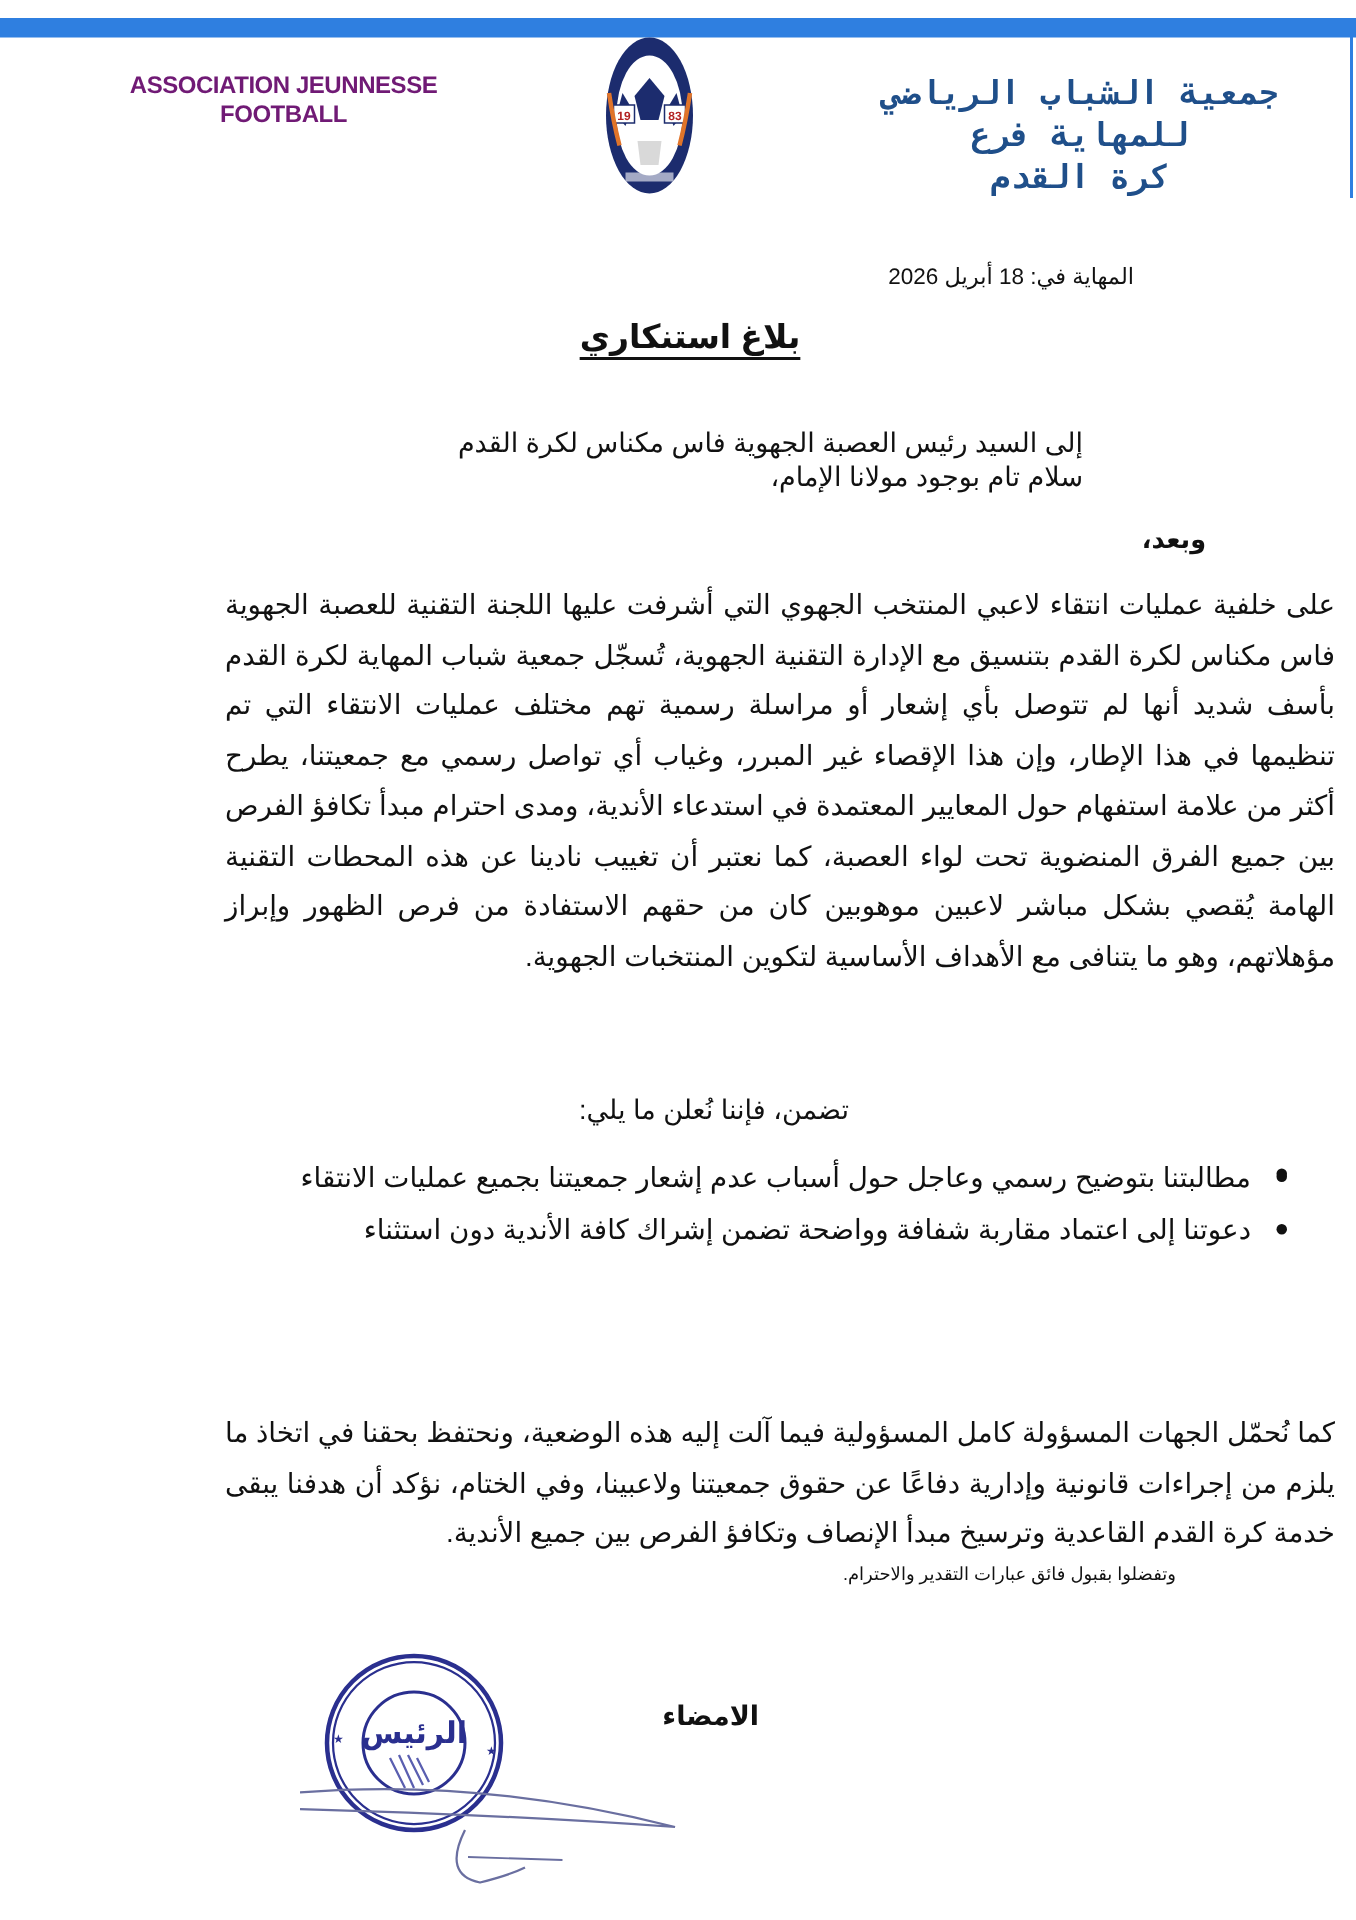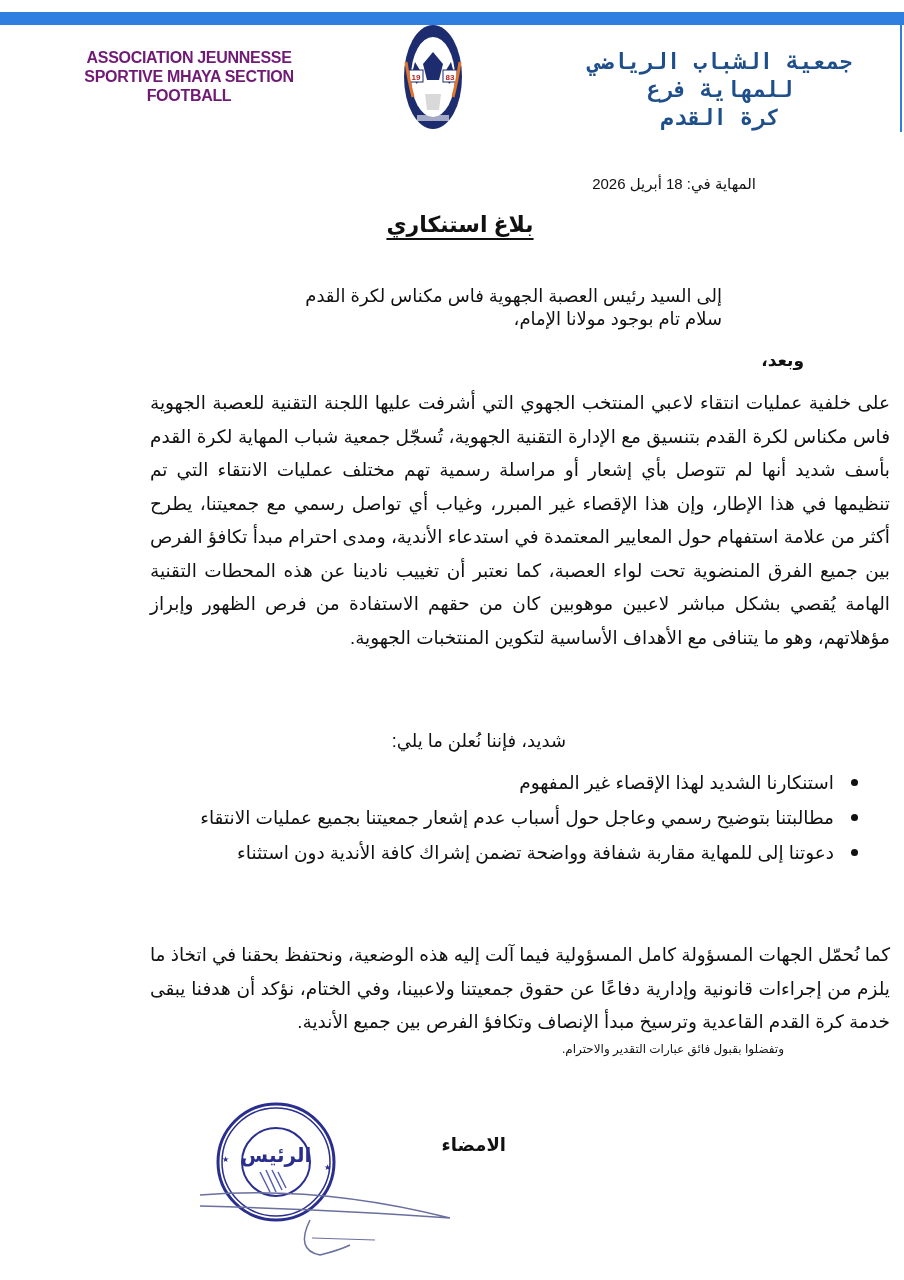--- a/index.html
+++ b/index.html
@@ -42,21 +42,20 @@
   .stamp { position: absolute; left: 200px; top: 1100px; width: 260px; height: 170px; }
 </style>
 </head>
 <body>
 
 <div class="top-bar"></div>
 <div class="right-rule"></div>
 
 <div class="header-fr">
   <div>ASSOCIATION JEUNNESSE</div>
-  <div>SPORTIVE MHAYA SECTION</div>
   <div>FOOTBALL</div>
 </div>
 
 <div class="logo">
   <svg width="60" height="110" viewBox="0 0 60 110">
     <ellipse cx="30" cy="55" rx="29" ry="52" fill="#1c2c6e"></ellipse>
     <ellipse cx="30" cy="55" rx="22" ry="40" fill="#ffffff"></ellipse>
     <polygon points="30,30 40,42 36,58 24,58 20,42" fill="#1c2c6e"></polygon>
     <polygon points="12,40 18,50 14,62 8,55" fill="#1c2c6e"></polygon>
     <polygon points="48,40 42,50 46,62 52,55" fill="#1c2c6e"></polygon>
@@ -81,34 +80,33 @@
 <div class="title">
   <span>بلاغ استنكاري</span>
 </div>
 
 <div class="addressee">إلى السيد رئيس العصبة الجهوية فاس مكناس لكرة القدم</div>
 <div class="greeting">سلام تام بوجود مولانا الإمام،</div>
 <div class="salut">وبعد،</div>
 
 <p class="body-para p1">على خلفية عمليات انتقاء لاعبي المنتخب الجهوي التي أشرفت عليها اللجنة التقنية للعصبة الجهوية فاس مكناس لكرة القدم بتنسيق مع الإدارة التقنية الجهوية، تُسجّل جمعية شباب المهاية لكرة القدم بأسف شديد أنها لم تتوصل بأي إشعار أو مراسلة رسمية تهم مختلف عمليات الانتقاء التي تم تنظيمها في هذا الإطار، وإن هذا الإقصاء غير المبرر، وغياب أي تواصل رسمي مع جمعيتنا، يطرح أكثر من علامة استفهام حول المعايير المعتمدة في استدعاء الأندية، ومدى احترام مبدأ تكافؤ الفرص بين جميع الفرق المنضوية تحت لواء العصبة، كما نعتبر أن تغييب نادينا عن هذه المحطات التقنية الهامة يُقصي بشكل مباشر لاعبين موهوبين كان من حقهم الاستفادة من فرص الظهور وإبراز مؤهلاتهم، وهو ما يتنافى مع الأهداف الأساسية لتكوين المنتخبات الجهوية.</p>
 
-<div class="announce">شديد، فإننا نُعلن ما يلي:</div>
+<div class="announce">تضمن، فإننا نُعلن ما يلي:</div>
 
 <ul class="bullets">
   <li>
     <span class="dot"></span>
-    <span>استنكارنا الشديد لهذا الإقصاء غير المفهوم</span>
   </li>
   <li>
     <span class="dot"></span>
     <span>مطالبتنا بتوضيح رسمي وعاجل حول أسباب عدم إشعار جمعيتنا بجميع عمليات الانتقاء</span>
   </li>
   <li>
     <span class="dot"></span>
-    <span>دعوتنا إلى للمهاية مقاربة شفافة وواضحة تضمن إشراك كافة الأندية دون استثناء</span>
+    <span>دعوتنا إلى اعتماد مقاربة شفافة وواضحة تضمن إشراك كافة الأندية دون استثناء</span>
   </li>
 </ul>
 
 <p class="body-para p2">كما نُحمّل الجهات المسؤولة كامل المسؤولية فيما آلت إليه هذه الوضعية، ونحتفظ بحقنا في اتخاذ ما يلزم من إجراءات قانونية وإدارية دفاعًا عن حقوق جمعيتنا ولاعبينا، وفي الختام، نؤكد أن هدفنا يبقى خدمة كرة القدم القاعدية وترسيخ مبدأ الإنصاف وتكافؤ الفرص بين جميع الأندية.</p>
 
 <div class="closing">وتفضلوا بقبول فائق عبارات التقدير والاحترام.</div>
 <div class="sign-label">الامضاء</div>
 
 <div class="stamp">
   <svg width="260" height="170" viewBox="0 0 260 170">

